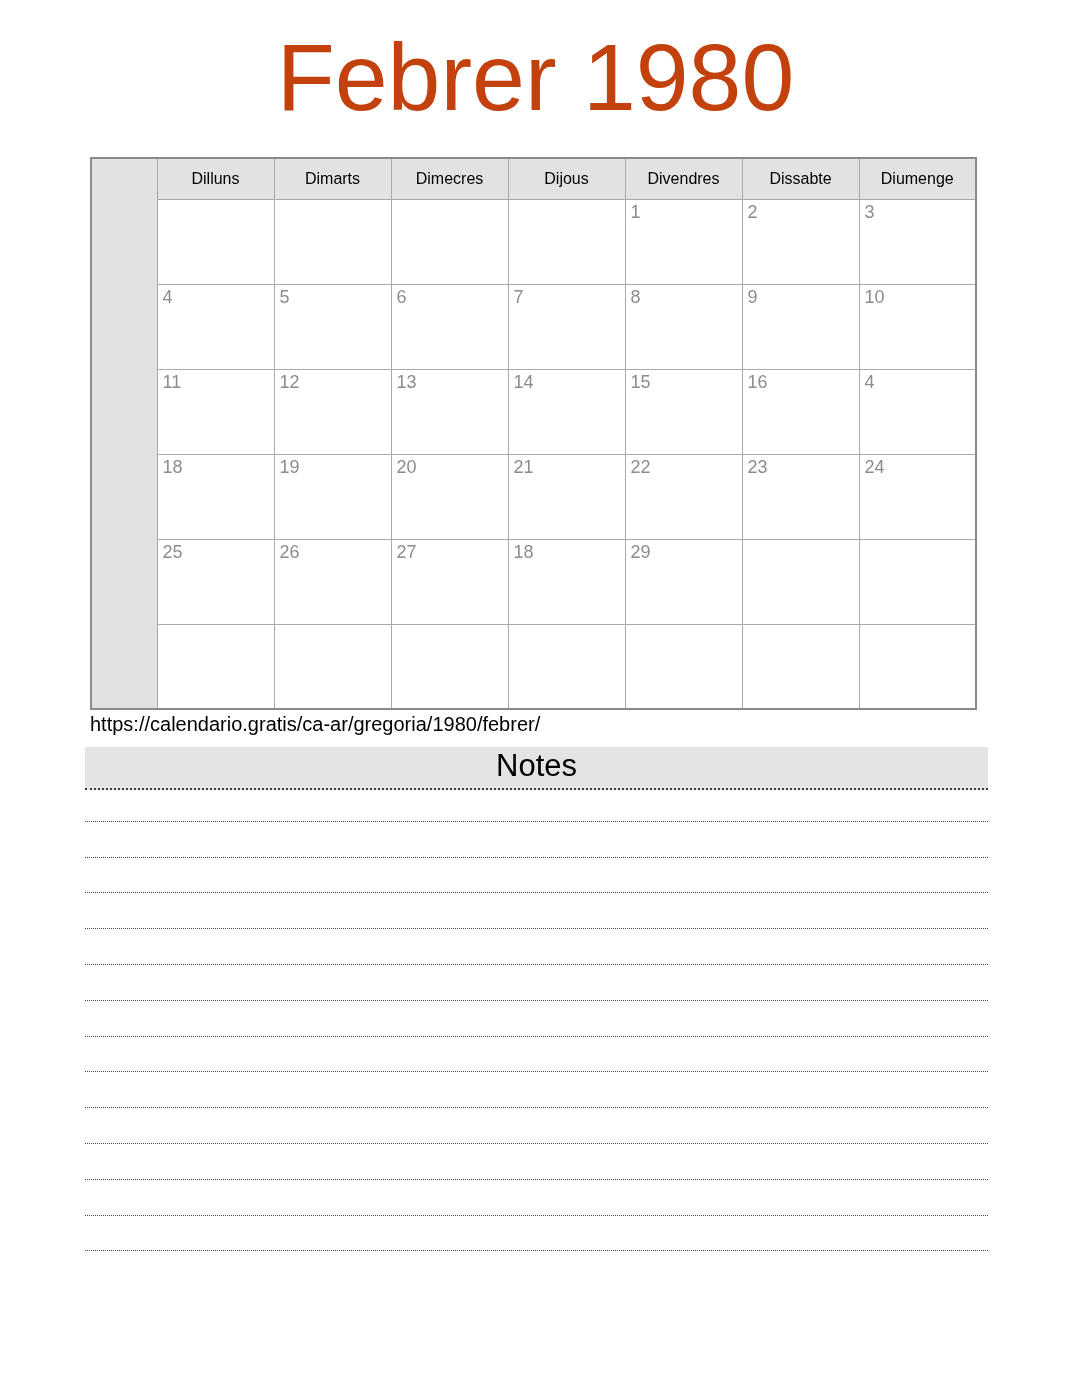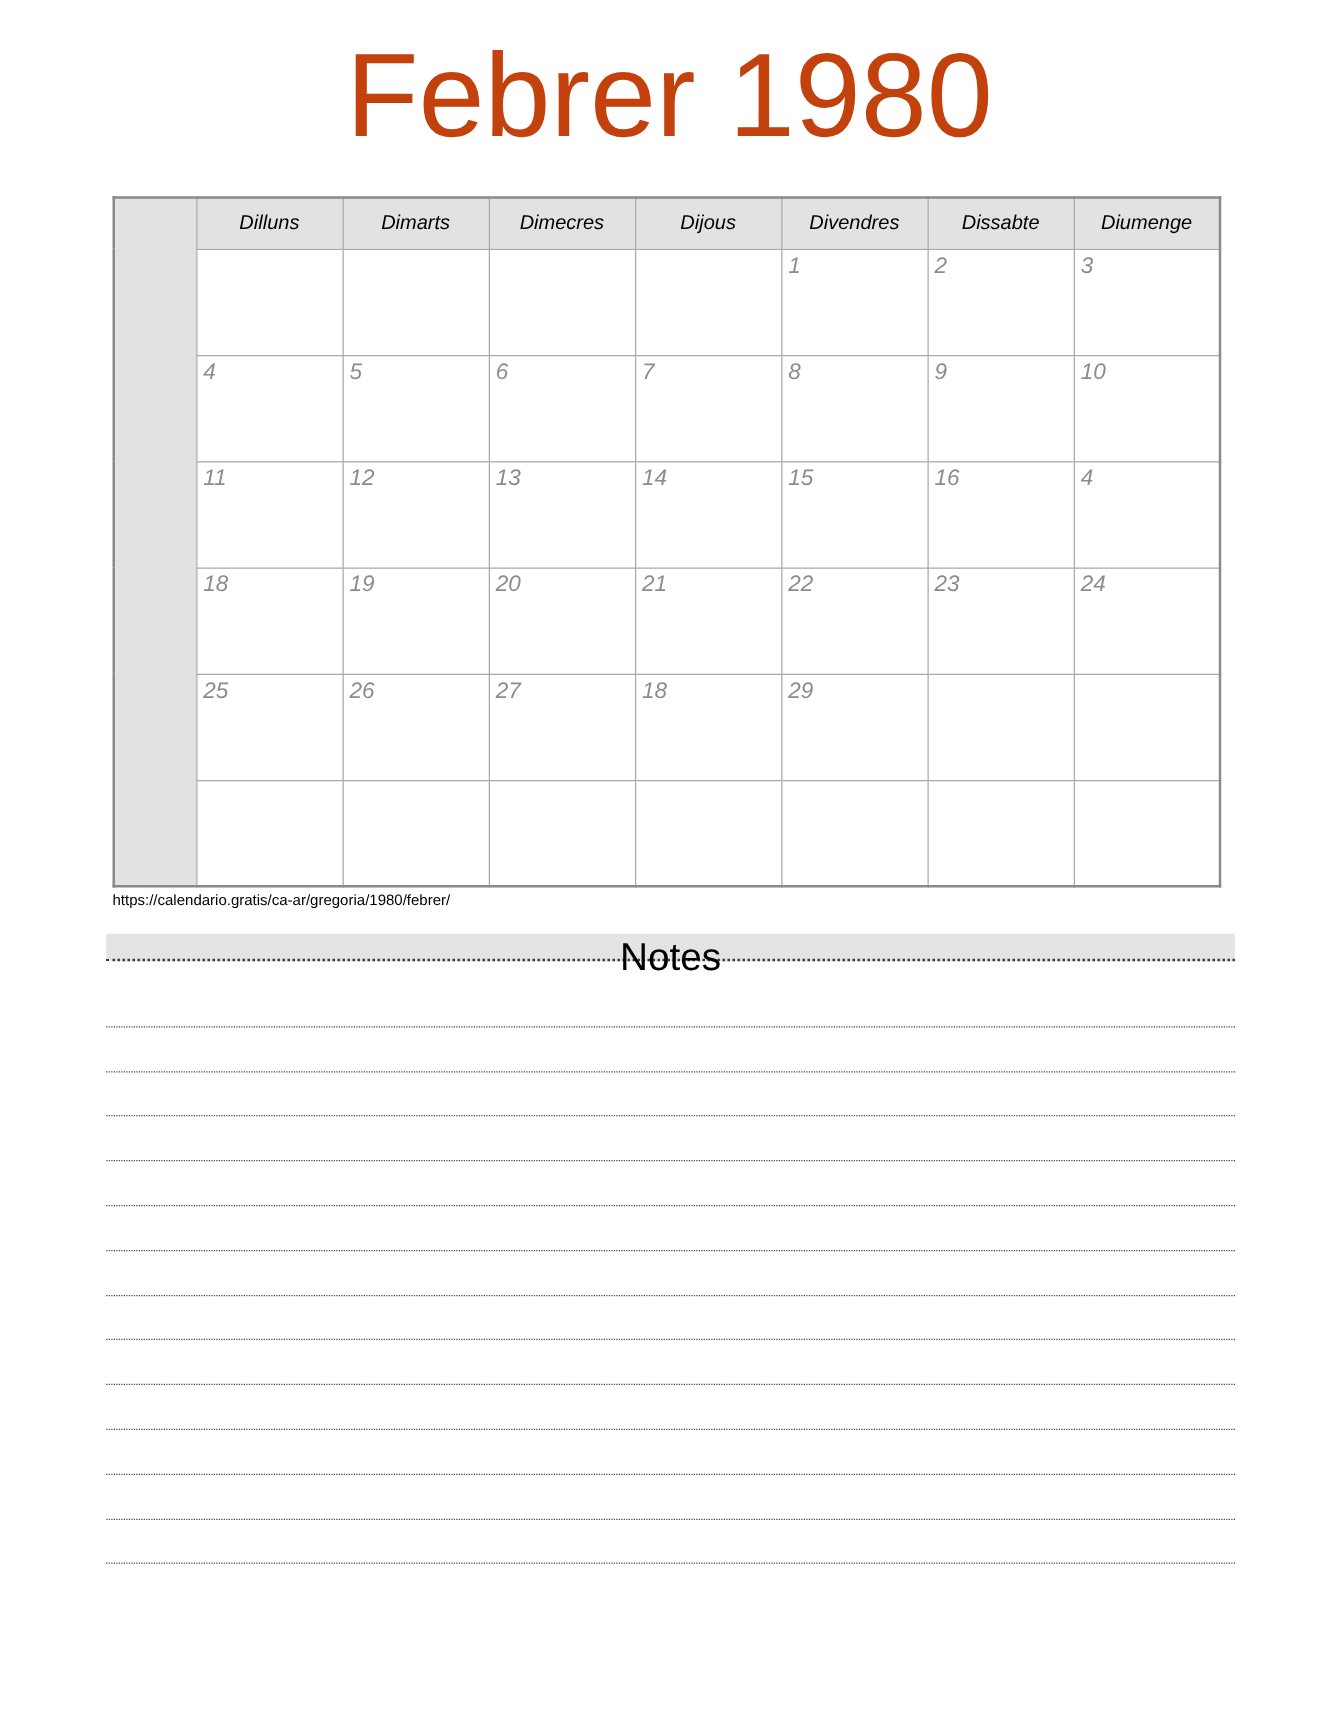--- a/index.html
+++ b/index.html
@@ -27,21 +27,20 @@
   }
   table.calendar {
     border-collapse: collapse;
     table-layout: fixed;
   }
   table.calendar, table.calendar th, table.calendar td {
     border: 1px solid #a9a9a9;
   }
   table.calendar {
     border: 2px solid #8a8a8a;
-    font-style: italic;
   }
   td.gutter {
     width: 66px;
     background: #e2e2e2;
     border-bottom: 2px solid #8a8a8a;
   }
   th.weekday {
     width: 117px;
     height: 41px;
     background: #e2e2e2;
@@ -57,28 +56,28 @@
     background: #ffffff;
     vertical-align: top;
     text-align: left;
     padding: 2px 0 0 5px;
     font-size: 18px;
     color: #8c8c8c;
   }
   .source-url {
     position: absolute;
     left: 90px; top: 713px;
-    font-size: 12px;
+    font-size: 20px;
     color: #000000;
     white-space: nowrap;
   }
   .notes-bar {
     position: absolute;
     left: 85px; top: 747px;
-    width: 903px; height: 22px;
+    width: 903px; height: 43px;
     background: #e4e4e4;
     border-bottom: 2px dotted #3c3c3c;
     text-align: center;
   }
   .notes-bar .notes-title {
     font-size: 31px;
     font-weight: normal;
     color: #000000;
     line-height: 38px;
   }

